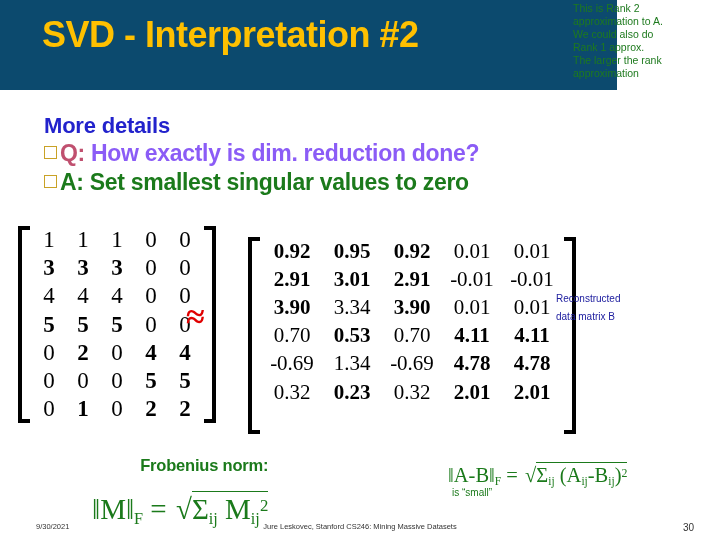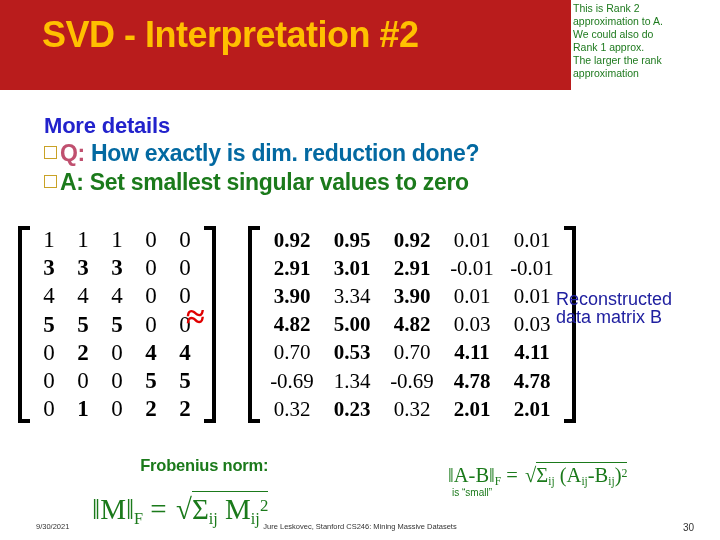--- a/index.html
+++ b/index.html
@@ -7,22 +7,22 @@
     width:720px;height:540px;
     background:#ffffff;
     font-family:"Liberation Sans", sans-serif;
     overflow:hidden;
     position:relative;
   }
   #slide{position:relative;width:720px;height:540px;overflow:hidden;background:#fff;}
 
   
   .title-bar{
-    position:absolute;left:0;top:0;width:571px;height:90px;
-    background:#b91c1c;
+    position:absolute;left:0;top:0;width:617px;height:90px;
+    background:#0c4a6e;
   }
   .title-text{
     position:absolute;left:42px;top:14px;
     font-family:"Liberation Sans", sans-serif;
     font-size:36px;font-weight:bold;color:#ffc000;
     letter-spacing:-0.5px;
     white-space:nowrap;
   }
 
   
@@ -42,36 +42,36 @@
   .b-row{
     font-size:23px;font-weight:bold;line-height:29px;
     white-space:nowrap;letter-spacing:-0.3px;
   }
   .sq{
     display:inline-block;width:11px;height:11px;
     border:1.6px solid #c9a227;margin-right:3px;
     vertical-align:middle;position:relative;top:-2px;
   }
   .qmark{color:#c0506f;}
-  .blk{color:#0369a1;}
+  .blk{color:#8b5cf6;}
   .grn{color:#1b7a1b;}
 
   
   .matwrap{position:absolute;}
   table.mat{border-collapse:collapse;font-family:"Liberation Serif", serif;}
   table.mat td{
     text-align:center;vertical-align:middle;
     color:#000;
   }
   
   #matA{left:18px;top:226px;}
   #matA table.mat td{font-size:23px;width:34px;height:28.2px;padding:0;}
   #matA table.mat td.b{font-weight:bold;}
   
-  #matB{left:248px;top:226px;}
+  #matB{left:248px;top:237px;}
   #matB table.mat td{font-size:21px;width:54px;height:28.2px;padding:0 3px;}
   #matB table.mat td.b{font-weight:bold;}
 
   
   .brk{position:absolute;top:0;height:100%;width:12px;}
   .brk .v{position:absolute;left:0;top:0;bottom:0;width:4px;background:#000;}
   .brk .t{position:absolute;top:0;height:4px;width:12px;background:#000;}
   .brk .bm{position:absolute;bottom:0;height:4px;width:12px;background:#000;}
   .brk.right .v{left:8px;}
   .brk.right .t,.brk.right .bm{left:0;}
@@ -81,21 +81,21 @@
     position:absolute;left:186px;top:300px;
     font-family:"Liberation Serif", serif;
     font-size:34px;font-weight:bold;color:#e00000;
     line-height:1;
   }
 
   
   .recon{
     position:absolute;left:556px;top:290px;width:160px;
     font-family:"Liberation Sans", sans-serif;
-    font-size:18px;line-height:18px;color:#2020a0;
+    font-size:10px;line-height:18px;color:#2020a0;
   }
 
   
   .frob{position:absolute;left:92px;top:456px;}
   .frob-title{
     font-family:"Liberation Sans", sans-serif;
     font-size:16.5px;font-weight:bold;color:#1b7a1b;
     letter-spacing:-0.2px;
     text-align:right;
   }
@@ -263,27 +263,20 @@
             <td>-0.01</td>
           </tr>
           <tr>
             <td class="b">3.90</td>
             <td>3.34</td>
             <td class="b">3.90</td>
             <td>0.01</td>
             <td>0.01</td>
           </tr>
           <tr>
-            <td class="b">4.82</td>
-            <td class="b">5.00</td>
-            <td class="b">4.82</td>
-            <td>0.03</td>
-            <td>0.03</td>
-          </tr>
-          <tr>
             <td>0.70</td>
             <td class="b">0.53</td>
             <td>0.70</td>
             <td class="b">4.11</td>
             <td class="b">4.11</td>
           </tr>
           <tr>
             <td>-0.69</td>
             <td>1.34</td>
             <td>-0.69</td>

